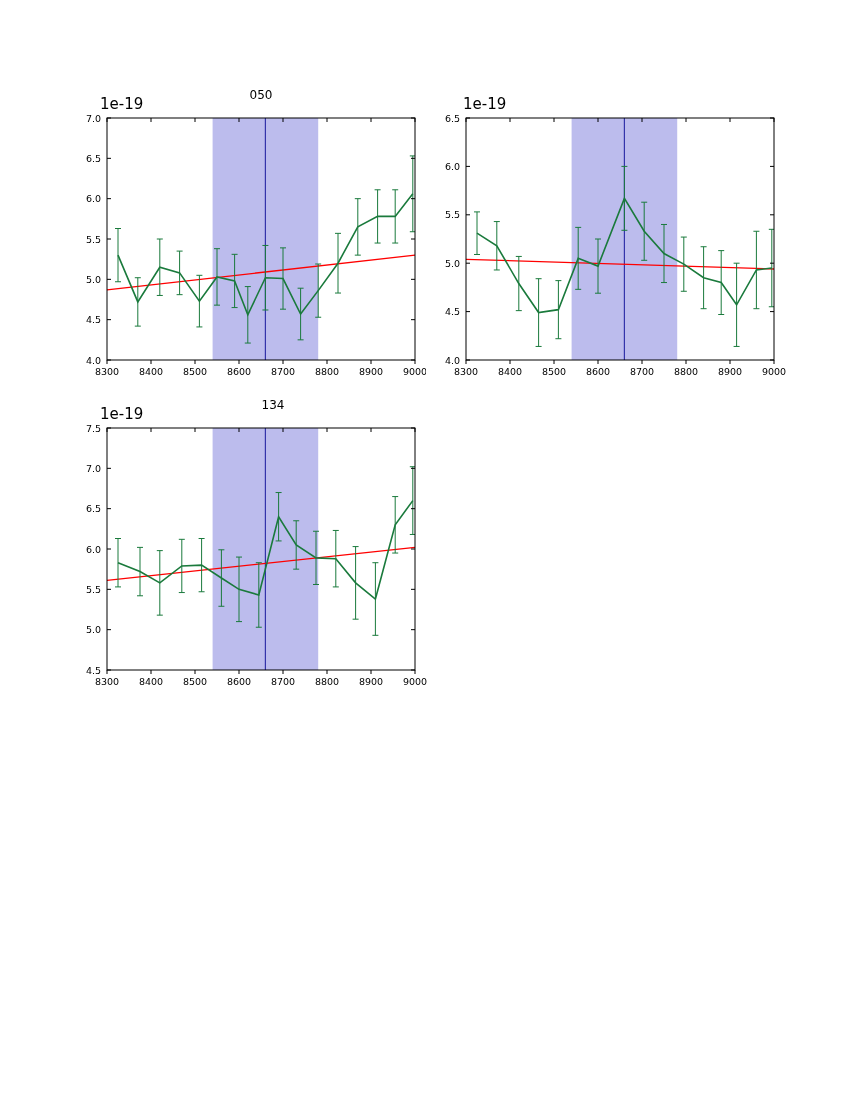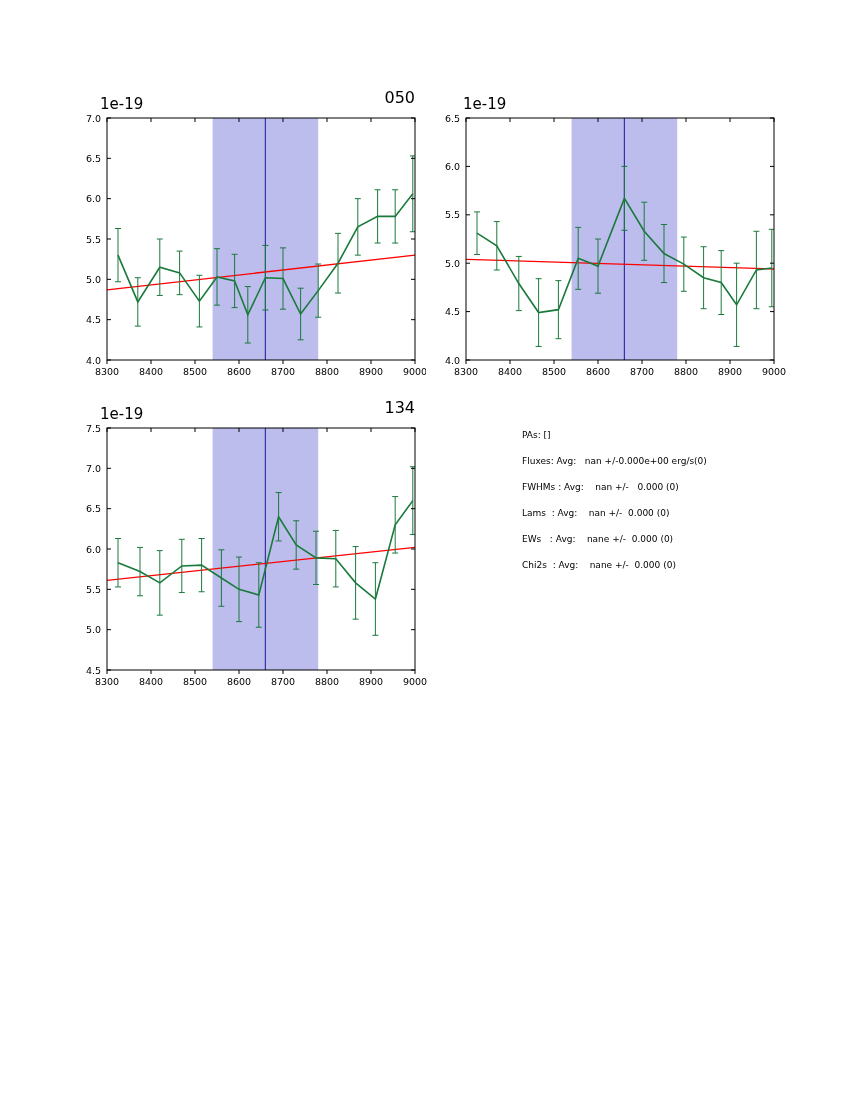--- a/index.html
+++ b/index.html
@@ -22,22 +22,22 @@
   }
   .panel {
     position: absolute;
   }
   .panel svg {
     display: block;
     overflow: visible;
   }
   .panel-title {
     position: absolute;
-    font-size: 16px;
-    text-align: right;
+    font-size: 12px;
+    text-align: center;
     color: #000;
   }
   .exp-label {
     position: absolute;
     font-size: 15px;
     color: #000;
   }
   .info-block {
     position: absolute;
     left: 522px;
@@ -384,25 +384,17 @@
         <line x1="304" y1="88.66666666666669" x2="308" y2="88.66666666666669" stroke="#000" stroke-width="1"></line>
         <text x="-6" y="92.16666666666669" text-anchor="end" class="tick">6.5</text>
         <line x1="0" y1="48.333333333333314" x2="4" y2="48.333333333333314" stroke="#000" stroke-width="1"></line>
         <line x1="304" y1="48.333333333333314" x2="308" y2="48.333333333333314" stroke="#000" stroke-width="1"></line>
         <text x="-6" y="51.833333333333314" text-anchor="end" class="tick">7.0</text>
         <line x1="0" y1="8" x2="4" y2="8" stroke="#000" stroke-width="1"></line>
         <line x1="304" y1="8" x2="308" y2="8" stroke="#000" stroke-width="1"></line>
         <text x="-6" y="11.5" text-anchor="end" class="tick">7.5</text>
       </svg>
   </div>
-  <div class="panel-title" style="left:107px; top:398px; width:308px;">134</div>
+  <div class="panel-title" style="left:119px; top:398px; width:308px;">134</div>
   <div class="exp-label" style="left:100px; top:405px;">1e-19</div>
 
-  <div class="info-block">
-    <div class="info-line">PAs: []</div>
-    <div class="info-line">Fluxes: Avg:   nan +/-0.000e+00 erg/s(0)</div>
-    <div class="info-line">FWHMs : Avg:    nan +/-   0.000 (0)</div>
-    <div class="info-line">Lams  : Avg:    nan +/-  0.000 (0)</div>
-    <div class="info-line">EWs   : Avg:    nane +/-  0.000 (0)</div>
-    <div class="info-line">Chi2s  : Avg:    nane +/-  0.000 (0)</div>
-  </div>
 
 </div>
 
 </body></html>

